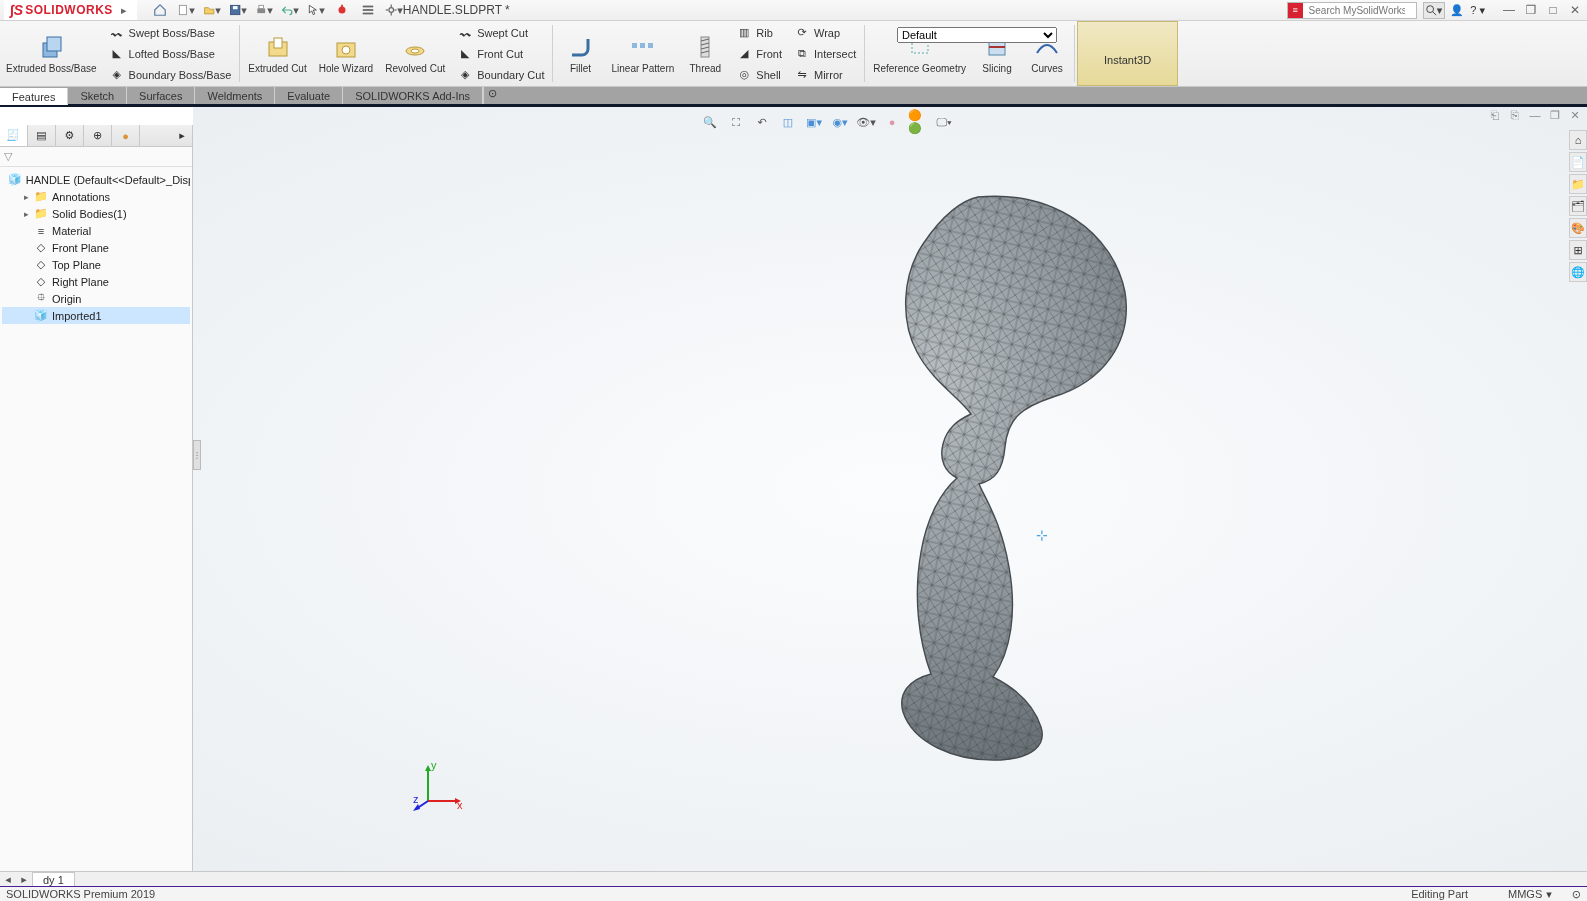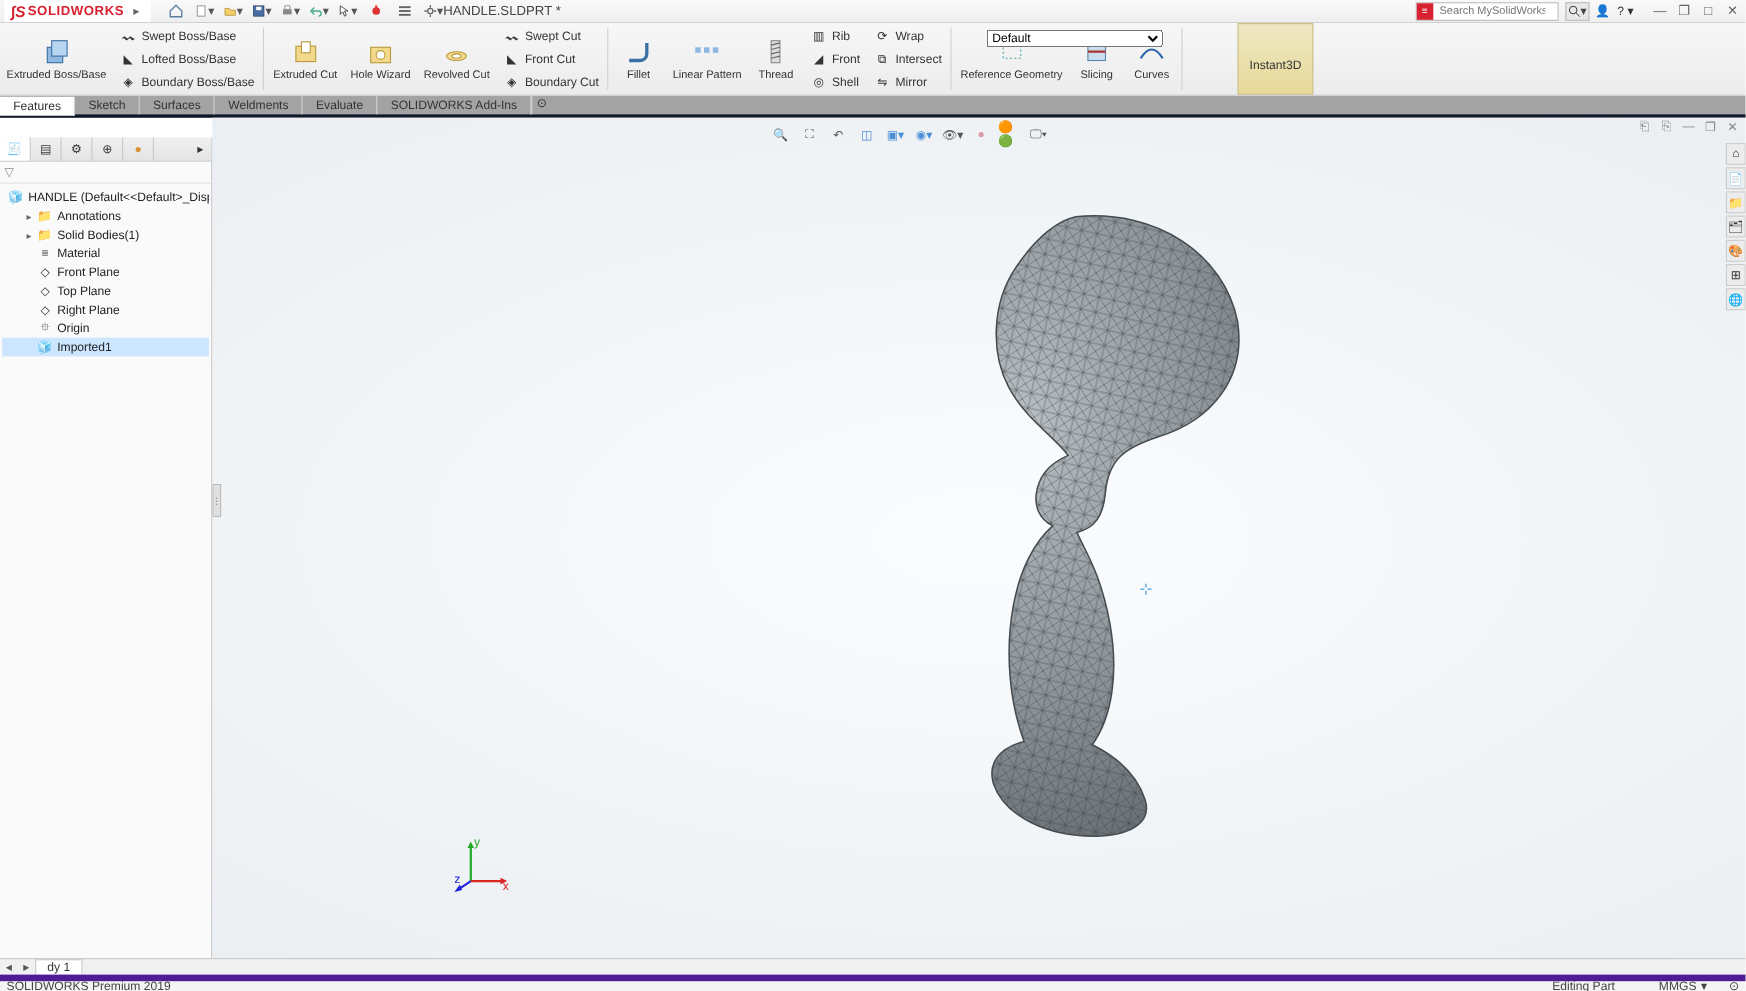--- a/index.html
+++ b/index.html
@@ -25,21 +25,21 @@
 
   
   .ribbon { height: 66px; background: linear-gradient(#f7f7f7,#ececec); border-bottom: 1px solid #c8c8c8; display:flex; align-items:stretch; position:relative; }
   .ribbon-group { display:flex; flex-direction:column; padding: 0 2px; }
   .big-btn { display:flex; flex-direction:column; align-items:center; justify-content:center; padding:2px 6px; min-width:50px; height:64px; cursor:pointer; }
   .big-btn .bicon { width:28px; height:28px; display:flex; align-items:center; justify-content:center; }
   .big-btn .blabel { font-size:10px; text-align:center; line-height:11px; margin-top:2px; color:#333; }
   .sm-row { display:flex; align-items:center; height:21px; padding:0 4px; cursor:pointer; white-space:nowrap; }
   .sm-row .sicon { width:16px; height:16px; margin-right:4px; display:flex; align-items:center; justify-content:center; }
   .sep { width:1px; background:#d0d0d0; margin:4px 2px; }
-  .instant3d { display:flex; flex-direction:column; align-items:center; justify-content:center; padding:2px 10px; background:linear-gradient(#f0e8c4,#e6d998); border:1px solid #c9bb75; cursor:pointer;margin-left:48px; }
+  .instant3d { display:flex; flex-direction:column; align-items:center; justify-content:center; padding:2px 26px; background:linear-gradient(#f0e8c4,#e6d998); border:1px solid #c9bb75; cursor:pointer; }
 
   
   .tab-strip { height: 20px; background:#a3a3a3; border-bottom:3px solid #0f172a; display:flex; }
   .tab-strip .tab { padding:3px 12px; font-size:11px; border-right:1px solid #d0d0d0; cursor:pointer; color:#333; }
   .tab-strip .tab.active { background:#fff; border-bottom:1px solid #fff; position:relative; top:1px; }
 
   
   .hud { position:absolute; top:112px; left:700px; display:flex; gap:6px; background:transparent; }
   .hud .ico { width:20px; height:20px; display:flex; align-items:center; justify-content:center; color:#555; cursor:pointer; }
 
@@ -73,21 +73,21 @@
   .splitter { position:absolute; left:193px; top:440px; width:8px; height:30px; background:#e0e0e0; border:1px solid #bbb; cursor:pointer; display:flex; align-items:center; justify-content:center; font-size:8px; color:#666; }
   .triad { position:absolute; left:220px; bottom:60px; }
   .origin-mark { position:absolute; left:843px; top:420px; color:#4aa0e0; font-size:14px; pointer-events:none; }
 
   
   .sheet-bar { position:absolute; left:0; right:0; bottom:15px; height:15px; background:#f0f0f0; border-top:1px solid #c8c8c8; display:flex; align-items:center; font-size:10px; }
   .sheet-bar .scroll { width:16px; text-align:center; cursor:pointer; color:#555; }
   .sheet-bar .sheet { padding:0 10px; background:#fff; border:1px solid #c8c8c8; border-bottom:0; height:14px; line-height:14px; }
 
   
-  .status { position:absolute; left:0; right:0; bottom:0; height:15px; background:#f4f4f4; border-top:6px solid #4c1d95; display:flex; align-items:center; font-size:10px; padding:0 6px; color:#444; }
+  .status { position:absolute; left:0; right:0; bottom:0; height:15px; background:#f4f4f4; border-top:1px solid #4c1d95; display:flex; align-items:center; font-size:10px; padding:0 6px; color:#444; }
   .status .spacer { flex:1; }
 
   
   .model { position:absolute; left:560px; top:75px; width:400px; height:580px; }
 </style>
 </head>
 <body>
 
 <div class="title-bar">
   <div class="logo">

